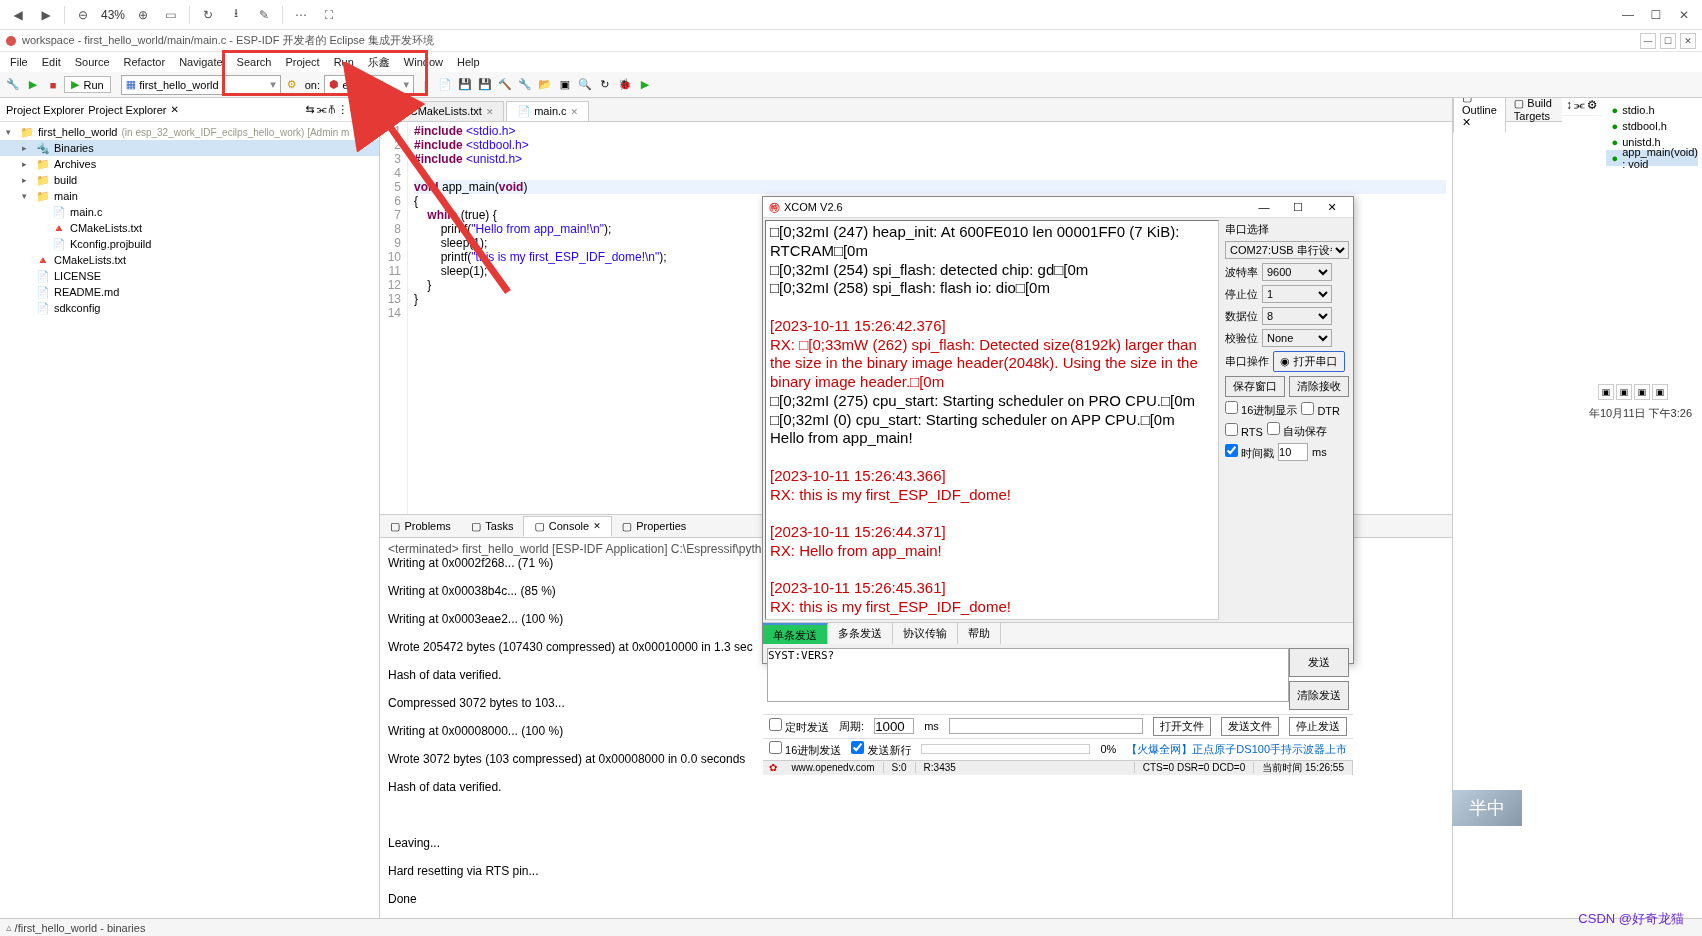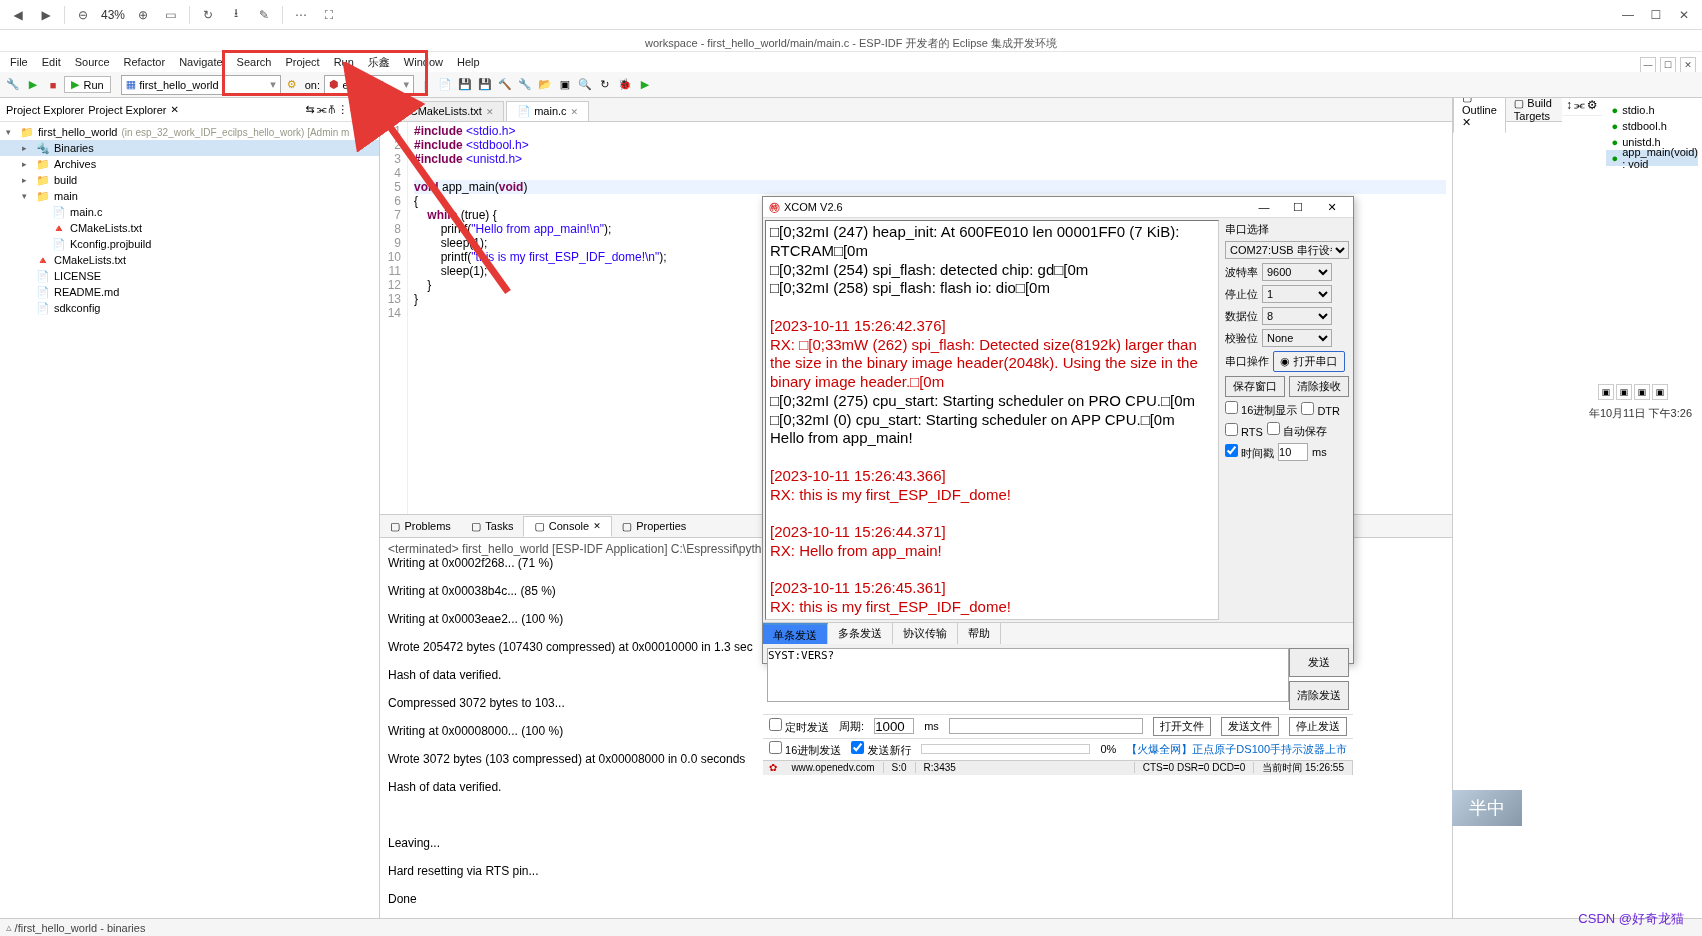--- a/index.html
+++ b/index.html
@@ -4,21 +4,21 @@
 <style>
 * { box-sizing: border-box; margin: 0; padding: 0; font-family: "Segoe UI", Arial, sans-serif; }
 body { width: 1702px; height: 936px; background: #fff; font-size: 12px; overflow: hidden; position: relative; }
 
 .browser-toolbar { height: 30px; border-bottom: 1px solid #ddd; display: flex; align-items: center; padding: 0 8px; gap: 8px; }
 .browser-toolbar .btn { width: 20px; height: 20px; display: flex; align-items: center; justify-content: center; cursor: pointer; color: #555; }
 .browser-toolbar .sep { width: 1px; height: 18px; background: #ddd; }
 .browser-toolbar .zoom { font-size: 12px; color: #333; }
 .browser-toolbar .spacer { flex: 1; }
 
-.ide-title { height: 22px; display: flex; align-items: center; padding: 0 6px; gap: 6px; font-size: 11px; color: #555; border-bottom: 1px solid #e5e5e5; flex-direction: column; }
+.ide-title { height: 22px; display: flex; align-items: center; padding: 0 6px; gap: 6px; font-size: 11px; color: #555; border-bottom: 1px solid #e5e5e5; }
 .ide-title .dot { width: 10px; height: 10px; border-radius: 50%; background: #d9534f; }
 .ide-title .winbtns { margin-left: auto; display: flex; gap: 4px; }
 .ide-title .winbtns span { width: 16px; height: 16px; border: 1px solid #ccc; font-size: 9px; display: flex; align-items: center; justify-content: center; }
 
 .ide-menu { height: 20px; display: flex; align-items: center; padding: 0 4px; gap: 2px; font-size: 11px; color: #222; }
 .ide-menu span { padding: 2px 6px; cursor: pointer; }
 
 .ide-toolbar { height: 26px; display: flex; align-items: center; padding: 0 4px; gap: 2px; border-bottom: 1px solid #ccc; background: #f7f7f7; position: relative; }
 .ide-toolbar .tbtn { width: 18px; height: 18px; display: flex; align-items: center; justify-content: center; cursor: pointer; font-size: 11px; }
 .ide-toolbar .run-combo { display: flex; align-items: center; gap: 4px; padding: 1px 6px; border: 1px solid #bbb; background: #fff; font-size: 11px; }
@@ -78,21 +78,21 @@
 .xcom-log .ts { color: #c00; }
 .xcom-log .rx { color: #c00; }
 .xcom-side { width: 132px; padding: 4px; display: flex; flex-direction: column; gap: 4px; }
 .xcom-side label { font-size: 11px; }
 .xcom-side .row { display: flex; align-items: center; gap: 4px; }
 .xcom-side select, .xcom-side input[type=text] { width: 70px; font-size: 11px; height: 18px; border: 1px solid #aaa; }
 .xcom-side .btn { border: 1px solid #888; background: #eee; padding: 2px 4px; cursor: pointer; text-align: center; }
 .xcom-side .radio-btn { border: 1px solid #36c; border-radius: 2px; padding: 2px 6px; display: flex; align-items: center; gap: 4px; }
 .xcom-tabs { height: 22px; display: flex; border-top: 1px solid #ccc; background: #f5f5f5; }
 .xcom-tab { padding: 3px 10px; border-right: 1px solid #ccc; cursor: pointer; }
-.xcom-tab.active { background: #3b82f6; border-top: 2px solid #4a90d9; }
+.xcom-tab.active { background: #22c55e; border-top: 2px solid #4a90d9; }
 .xcom-send-area { padding: 4px; display: flex; gap: 0; }
 .xcom-send-area textarea { flex: 1; height: 54px; font-family: Consolas, monospace; font-size: 11px; resize: none; border: 1px solid #aaa; }
 .xcom-send-btns { width: 60px; display: flex; flex-direction: column; gap: 4px; }
 .xcom-send-btns .btn { border: 1px solid #888; background: #eee; padding: 6px 2px; cursor: pointer; text-align: center; }
 .xcom-opts { padding: 2px 6px; display: flex; align-items: center; gap: 10px; border-top: 1px solid #ddd; }
 .xcom-opts .link { color: #06c; cursor: pointer; }
 .xcom-status { height: 20px; border-top: 1px solid #ccc; display: flex; align-items: center; font-size: 10px; background: #eee; }
 .xcom-status .cell { padding: 0 8px; border-right: 1px solid #ccc; }
 .xcom-status .gear { color: #c00; padding: 0 6px; }
 

